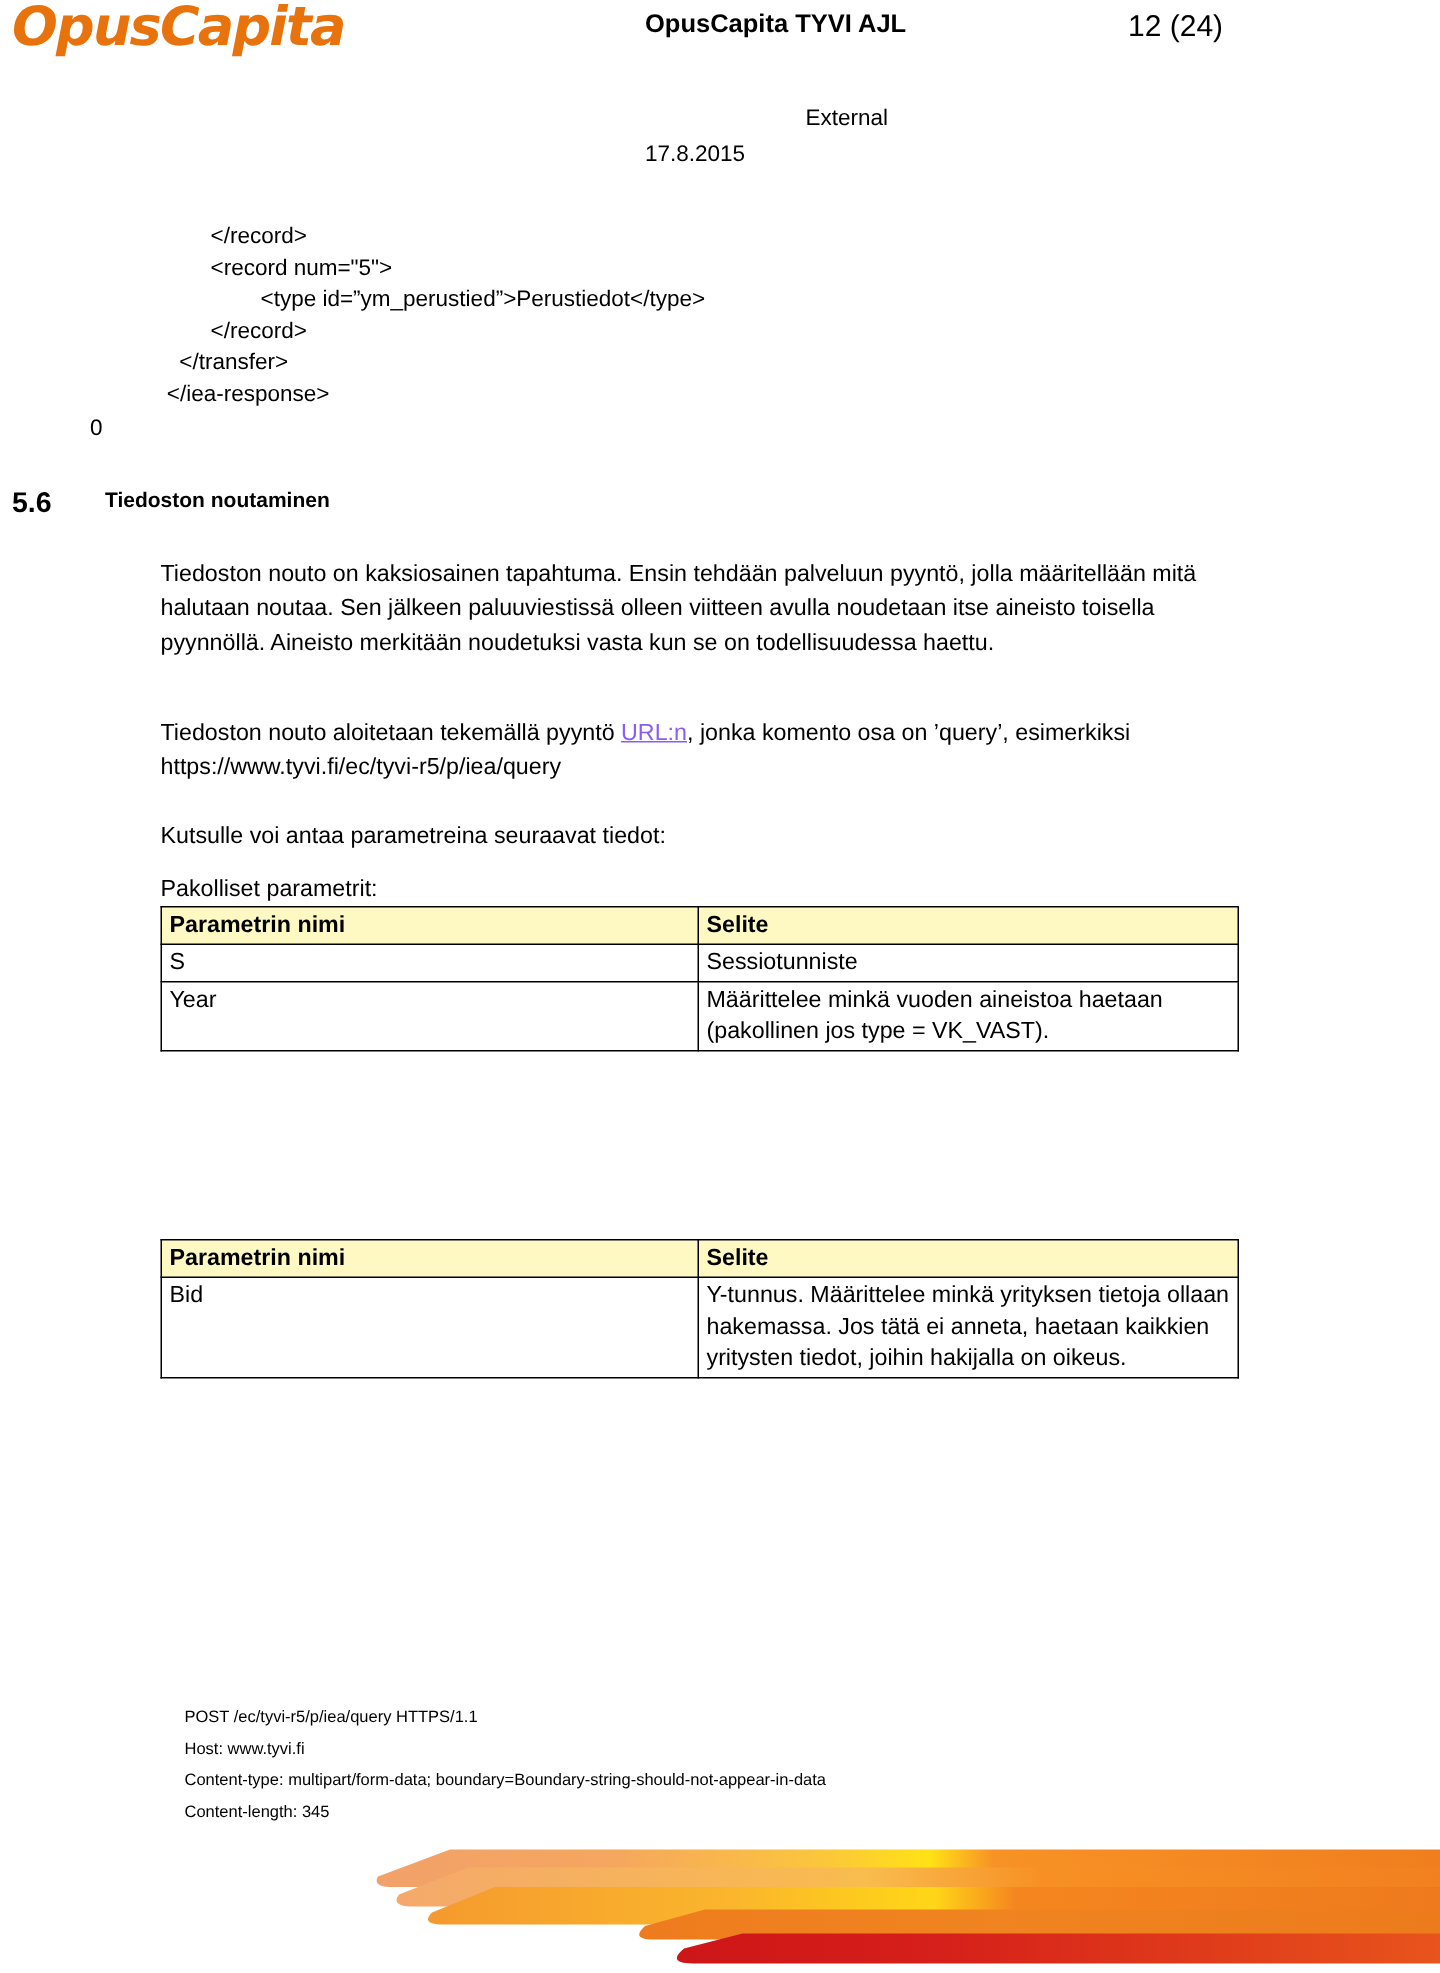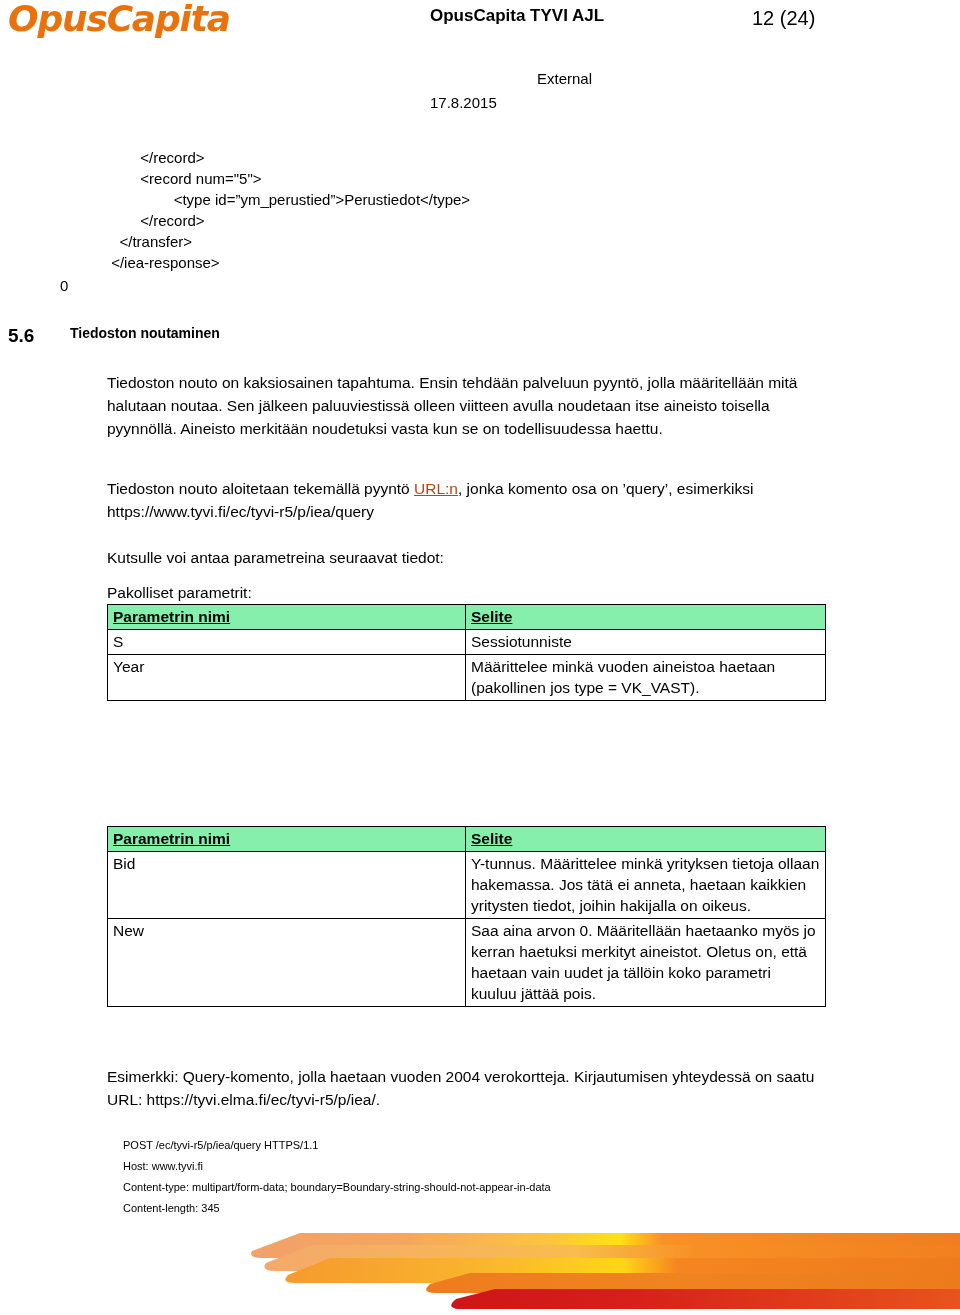--- a/index.html
+++ b/index.html
@@ -106,44 +106,43 @@
     text-align: left;
   }
   .p1 { top: 371px; width: 718px; }
   .p2 { top: 477px; width: 718px; }
   .p3 { top: 546px; }
   .p-label-1 { top: 581px; }
   .p-label-2 { top: 803px; }
   .p-ex { top: 1065px; width: 718px; }
 
   .link-url {
-    color: #c2410c;
+    color: #8b5cf6;
     text-decoration: underline;
   }
 
   
   .ptable {
     position: absolute;
     left: 107px;
     width: 718px;
     border-collapse: collapse;
     font-size: 15.5px;
     table-layout: fixed;
   }
   .ptable th, .ptable td {
     border: 1px solid #000000;
     padding: 1px 5px 2px 5px;
     vertical-align: top;
     line-height: 21px;
     text-align: left;
   }
   .ptable th {
-    background: #86efac;
-    font-weight: bold;
-    text-decoration: underline;
+    background: #fef9c3;
+    font-weight: bold;
   }
   .ptable col.c1 { width: 358px; }
   .ptable col.c2 { width: 360px; }
   .table-1 { top: 604px; }
   .table-2 { top: 826px; }
 
   
   .post-block {
     position: absolute;
     left: 123px;
@@ -223,28 +222,23 @@
       <tr>
         <th>Parametrin nimi</th>
         <th>Selite</th>
       </tr>
     </thead>
     <tbody>
       <tr>
         <td>Bid</td>
         <td>Y-tunnus. Määrittelee minkä yrityksen tietoja ollaan hakemassa. Jos tätä ei anneta, haetaan kaikkien yritysten tiedot, joihin hakijalla on oikeus.</td>
       </tr>
-      <tr>
-        <td>New</td>
-        <td>Saa aina arvon 0. Määritellään haetaanko myös jo kerran haetuksi merkityt aineistot. Oletus on, että haetaan vain uudet ja tällöin koko parametri kuuluu jättää pois.</td>
-      </tr>
     </tbody>
   </table>
 
-  <div class="para p-ex">Esimerkki: Query-komento, jolla haetaan vuoden 2004 verokortteja. Kirjautumisen yhteydessä on saatu URL: https://tyvi.elma.fi/ec/tyvi-r5/p/iea/.</div>
   <div class="post-block">POST /ec/tyvi-r5/p/iea/query HTTPS/1.1
 Host: www.tyvi.fi
 Content-type: multipart/form-data; boundary=Boundary-string-should-not-appear-in-data
 Content-length: 345</div>
 
   <svg class="footer-art" viewBox="0 0 960 90" preserveAspectRatio="none">
     <defs>
       <linearGradient id="gTop" x1="0" y1="0" x2="1" y2="0">
         <stop offset="0.00" stop-color="#F2A169"></stop>
         <stop offset="0.22" stop-color="#F5A65F"></stop>

